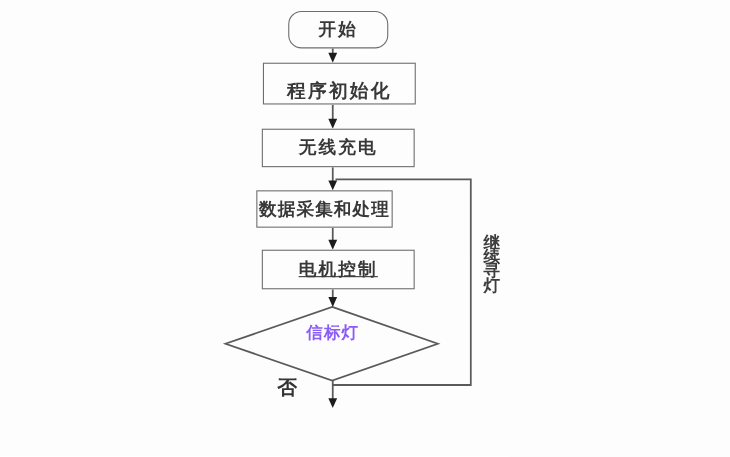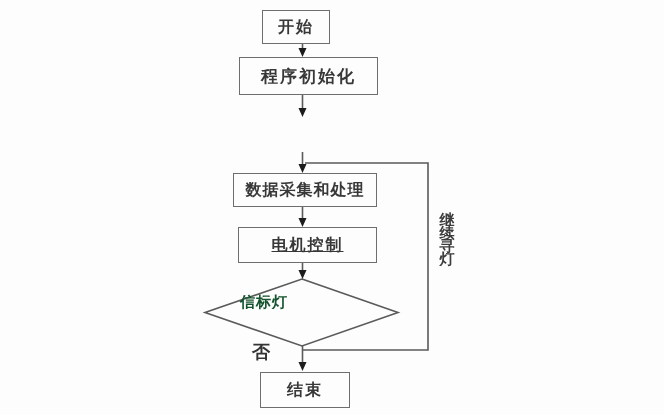--- a/index.html
+++ b/index.html
@@ -26,32 +26,32 @@
     background: #fdfdfd;
     display: flex;
     align-items: center;
     justify-content: center;
     color: #383838;
     font-size: 16px;
     font-weight: 700;
     letter-spacing: 2px;
     white-space: nowrap;
   }
-  .node-start   { left: 262px; top: 10px;  width: 68px;  height: 34px; }
-  .node-init    { left: 239px; top: 57px;  width: 139px; height: 38px; font-size: 17px; }
+  .node-start   { left: 262px; top: 10px;  width: 91px;  height: 34px; border-radius: 12px; }
+  .node-init    { left: 239px; top: 57px;  width: 139px; height: 38px; font-size: 17px; align-items: flex-end; }
   .node-charge  { left: 238px; top: 117px; width: 139px; height: 35px; }
-  .node-data    { left: 233px; top: 173px; width: 144px; height: 34px; letter-spacing: 1px; }
+  .node-data    { left: 233px; top: 173px; width: 124px; height: 34px; letter-spacing: 1px; }
   .node-motor   { left: 238px; top: 227px; width: 139px; height: 36px; text-decoration: underline; }
   .node-end     { left: 260px; top: 372px; width: 90px;  height: 36px; }
   .decision-text {
     position: absolute;
     left: 240px; top: 292px;
     width: 125px;
-    text-align: left;
-    color: #14532d;
+    text-align: center;
+    color: #8b5cf6;
     font-size: 15px;
     font-weight: 700;
     line-height: 20px;
     letter-spacing: 1px;
   }
   .edge-label-no {
     position: absolute;
     left: 252px; top: 340px;
     color: #343434;
     font-size: 18px;
@@ -105,34 +105,34 @@
   </svg>
 
   <div class="node node-start">
     <span>开始</span>
   </div>
 
   <div class="node node-init">
     <span>程序初始化</span>
   </div>
 
+  <div class="node node-charge">
+    <span>无线充电</span>
+  </div>
 
   <div class="node node-data">
     <span>数据采集和处理</span>
   </div>
 
   <div class="node node-motor">
     <span>电机控制</span>
   </div>
 
   <div class="decision-text">
     <div>信标灯</div>
   </div>
 
   <div class="edge-label-no">否</div>
 
   <div class="edge-label-loop">继续寻灯</div>
 
-  <div class="node node-end">
-    <span>结束</span>
-  </div>
 
 </div>
 
 </body></html>

